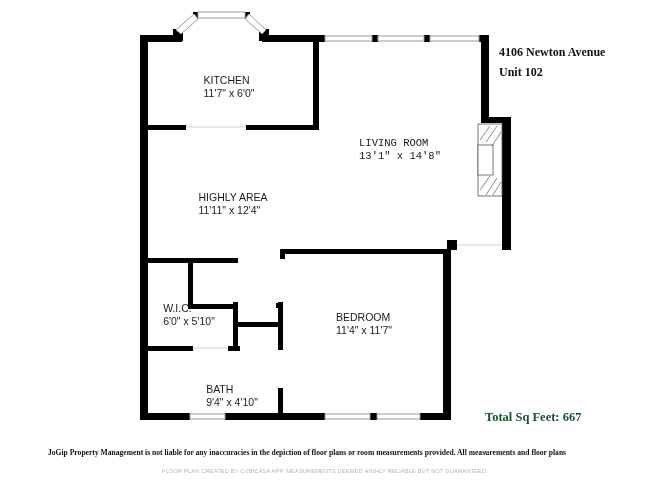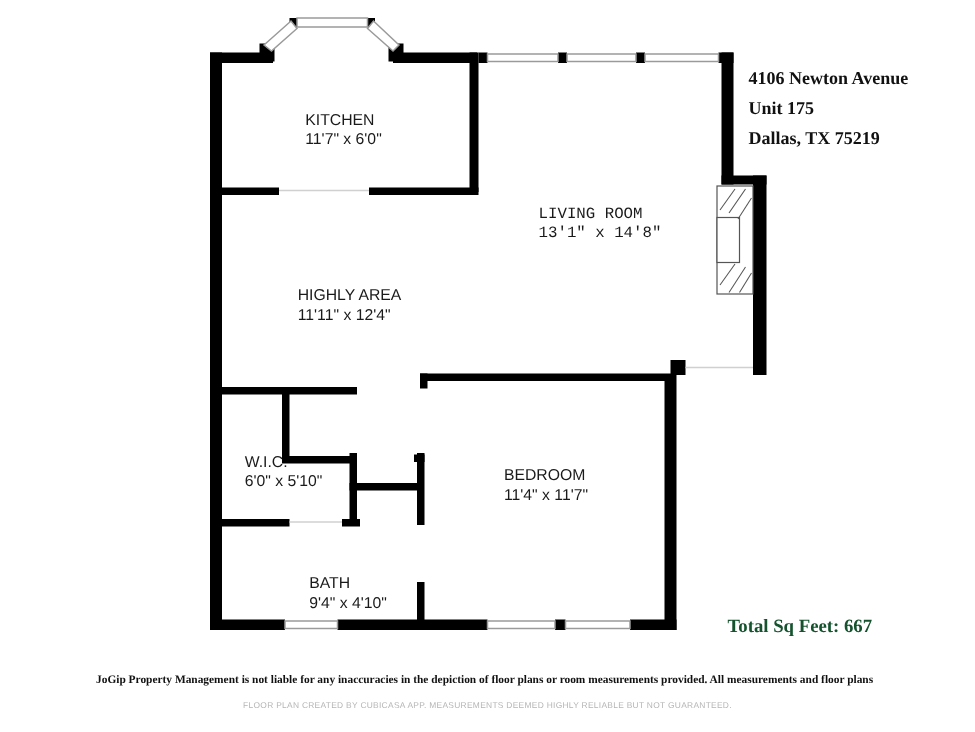--- a/index.html
+++ b/index.html
@@ -14,21 +14,21 @@
       position: absolute; left: 499px; top: 42px;
       font-family: "Liberation Serif", serif; font-weight: bold; font-size: 12px; line-height: 20px; color: #111;
     }
     .address div { white-space: nowrap; }
     .sqft {
       position: absolute; left: 485px; top: 410px;
       font-family: "Liberation Serif", serif; font-weight: bold; font-size: 12.5px; color: #14532d; white-space: nowrap;
     }
     .disclaimer {
       position: absolute; left: 48px; top: 448px; width: 560px;
-      font-family: "Liberation Serif", serif; font-weight: bold; font-size: 7.6px; line-height: 9.5px; color: #111; margin-left: 16px;
+      font-family: "Liberation Serif", serif; font-weight: bold; font-size: 7.6px; line-height: 9.5px; color: #111;
     }
     .disclaimer div { white-space: nowrap; }
     .credit {
       position: absolute; left: 0; width: 650px; top: 468px; text-align: center;
       font-family: "Liberation Sans", sans-serif; font-size: 5.6px; letter-spacing: 0.2px; color: #b5b5b5; white-space: nowrap;
     }
   </style>
 </head>
 <body>
 
@@ -149,22 +149,21 @@
   <div>11'4" x 11'7"</div>
 </div>
 
 <div class="room-label" style="left:232px; top:371px;margin-top:12px;">
   <div>BATH</div>
   <div>9'4" x 4'10"</div>
 </div>
 
 <div class="address">
   <div>4106 Newton Avenue</div>
-  <div>Unit 175</div>
-  <div>Dallas, TX 75219</div>
+  <div>Unit 102</div>
 </div>
 
 <div class="sqft">Total Sq Feet: 667</div>
 
 <div class="disclaimer">
   <div>JoGip Property Management is not liable for any inaccuracies in the depiction of floor plans or room measurements provided. All measurements and floor plans</div>
 </div>
 
 <div class="credit">FLOOR PLAN CREATED BY CUBICASA APP. MEASUREMENTS DEEMED HIGHLY RELIABLE BUT NOT GUARANTEED.</div>
 

